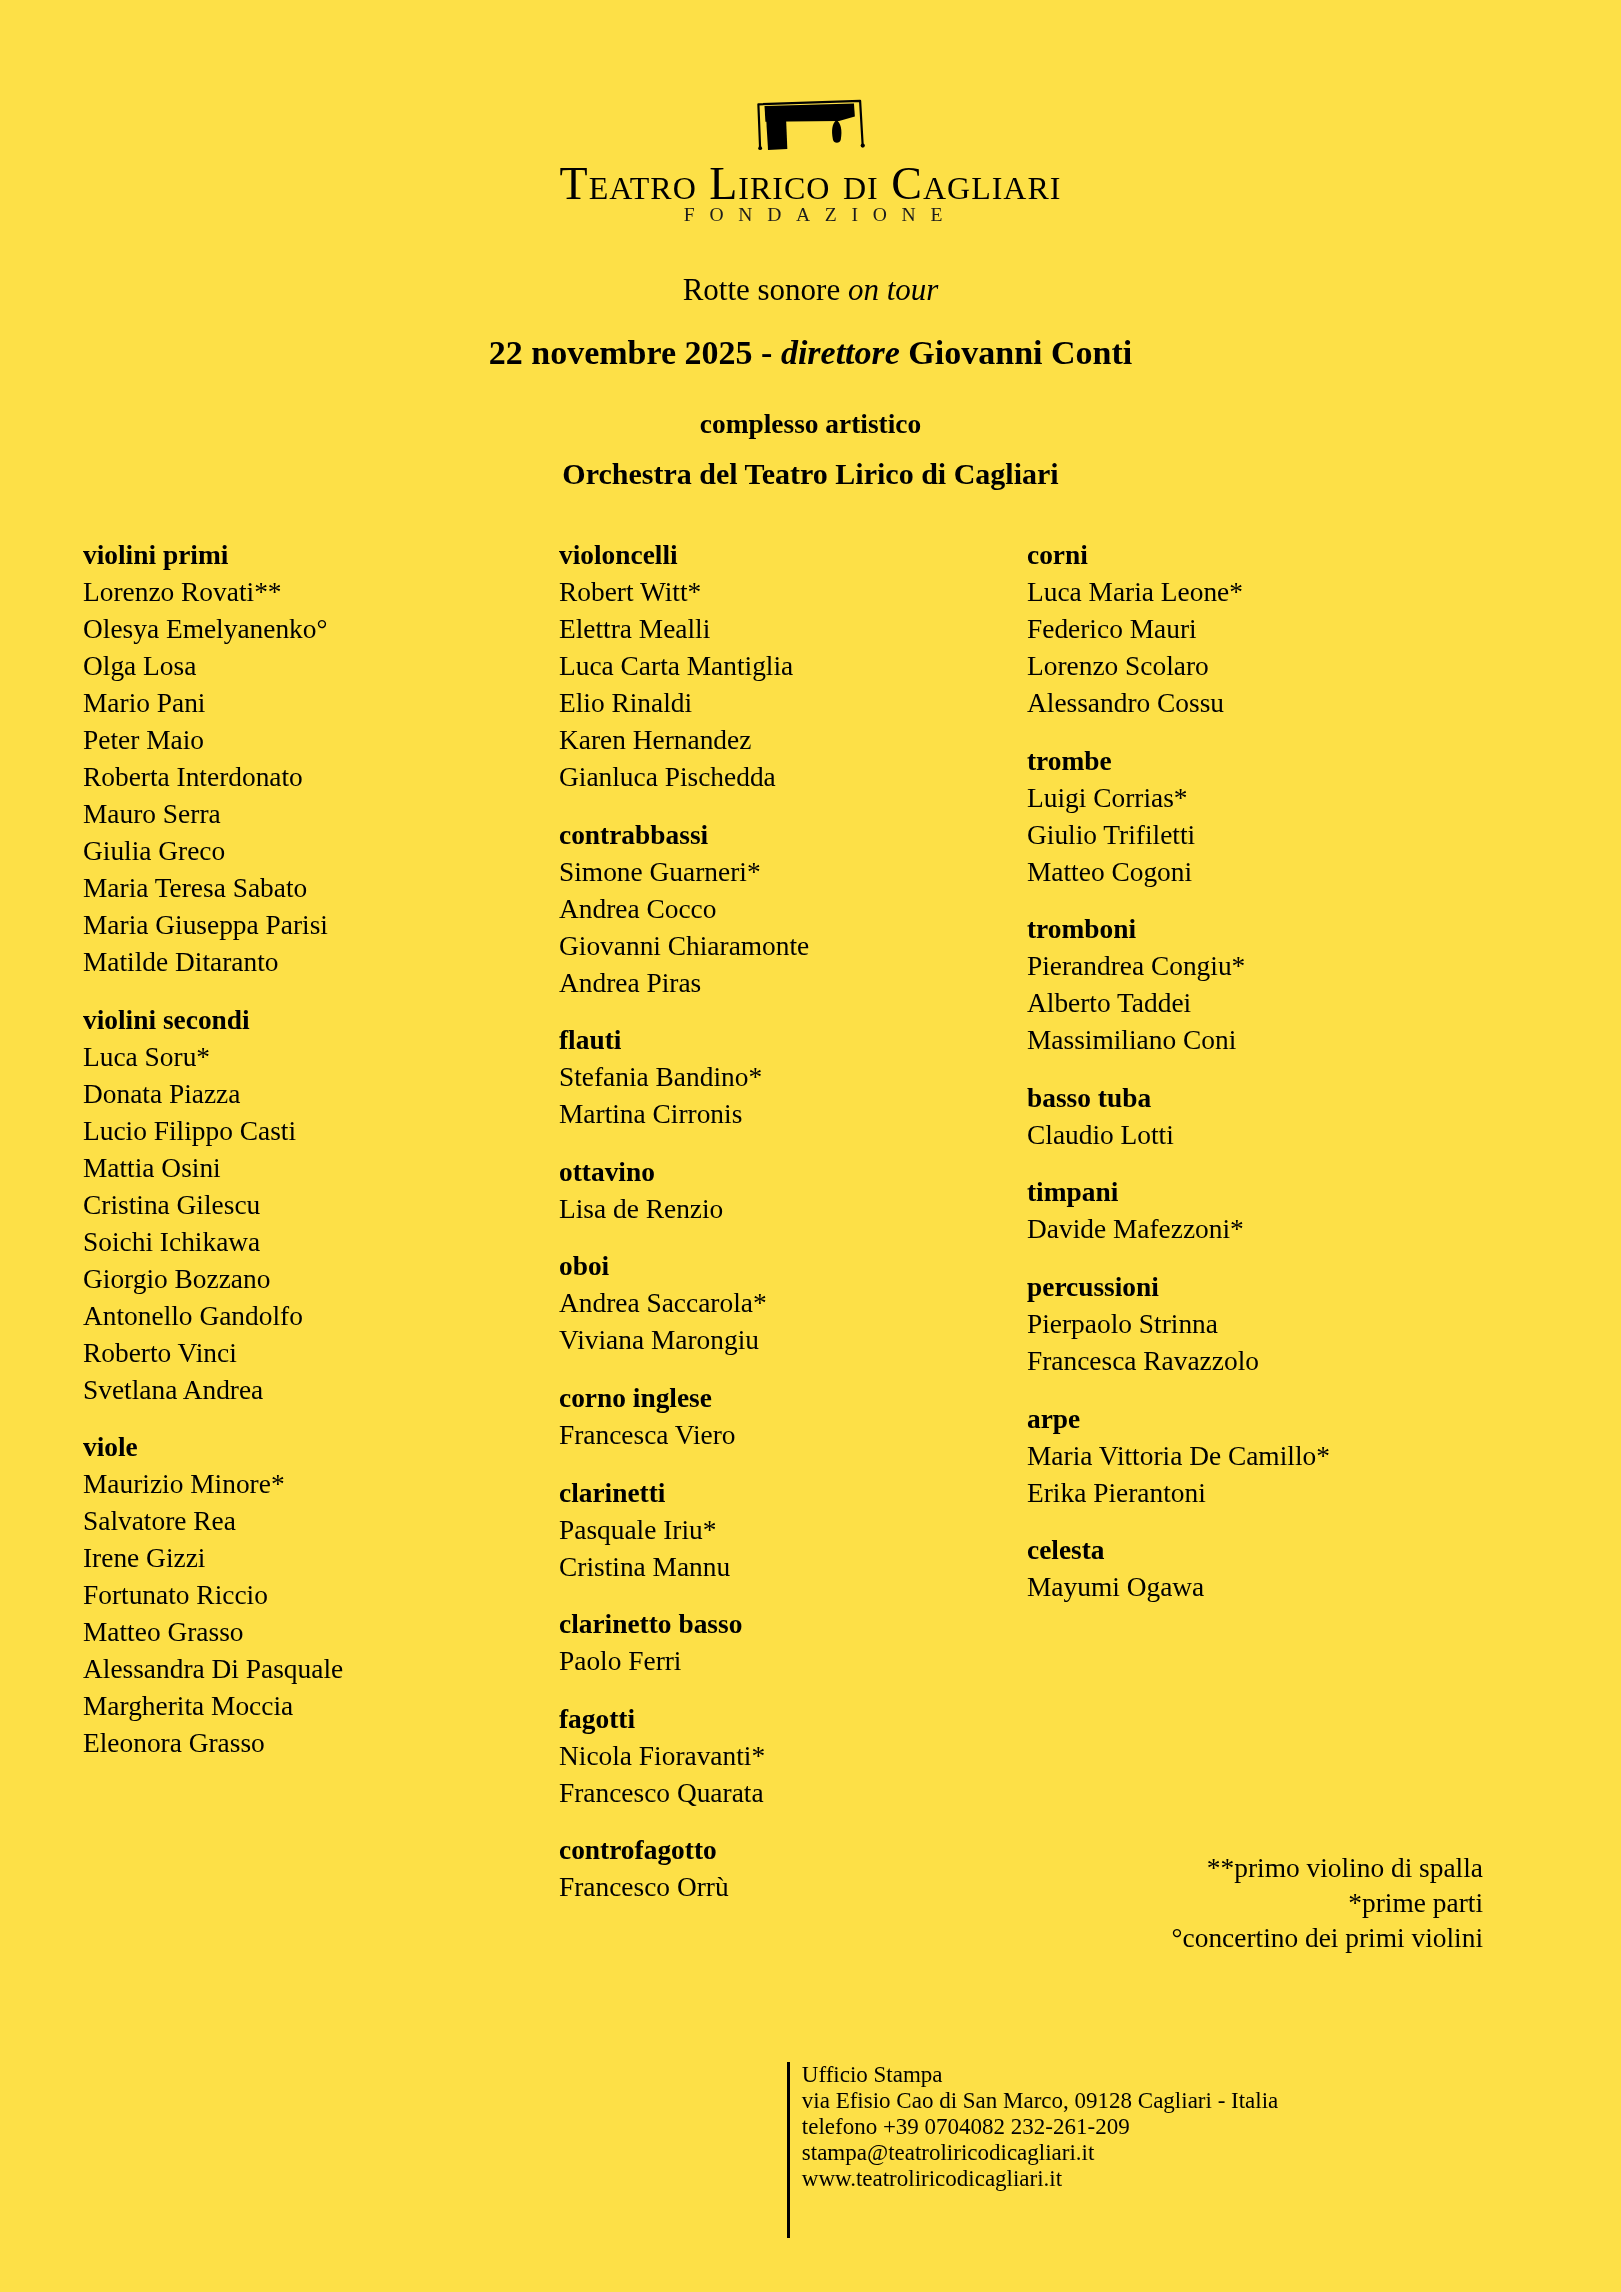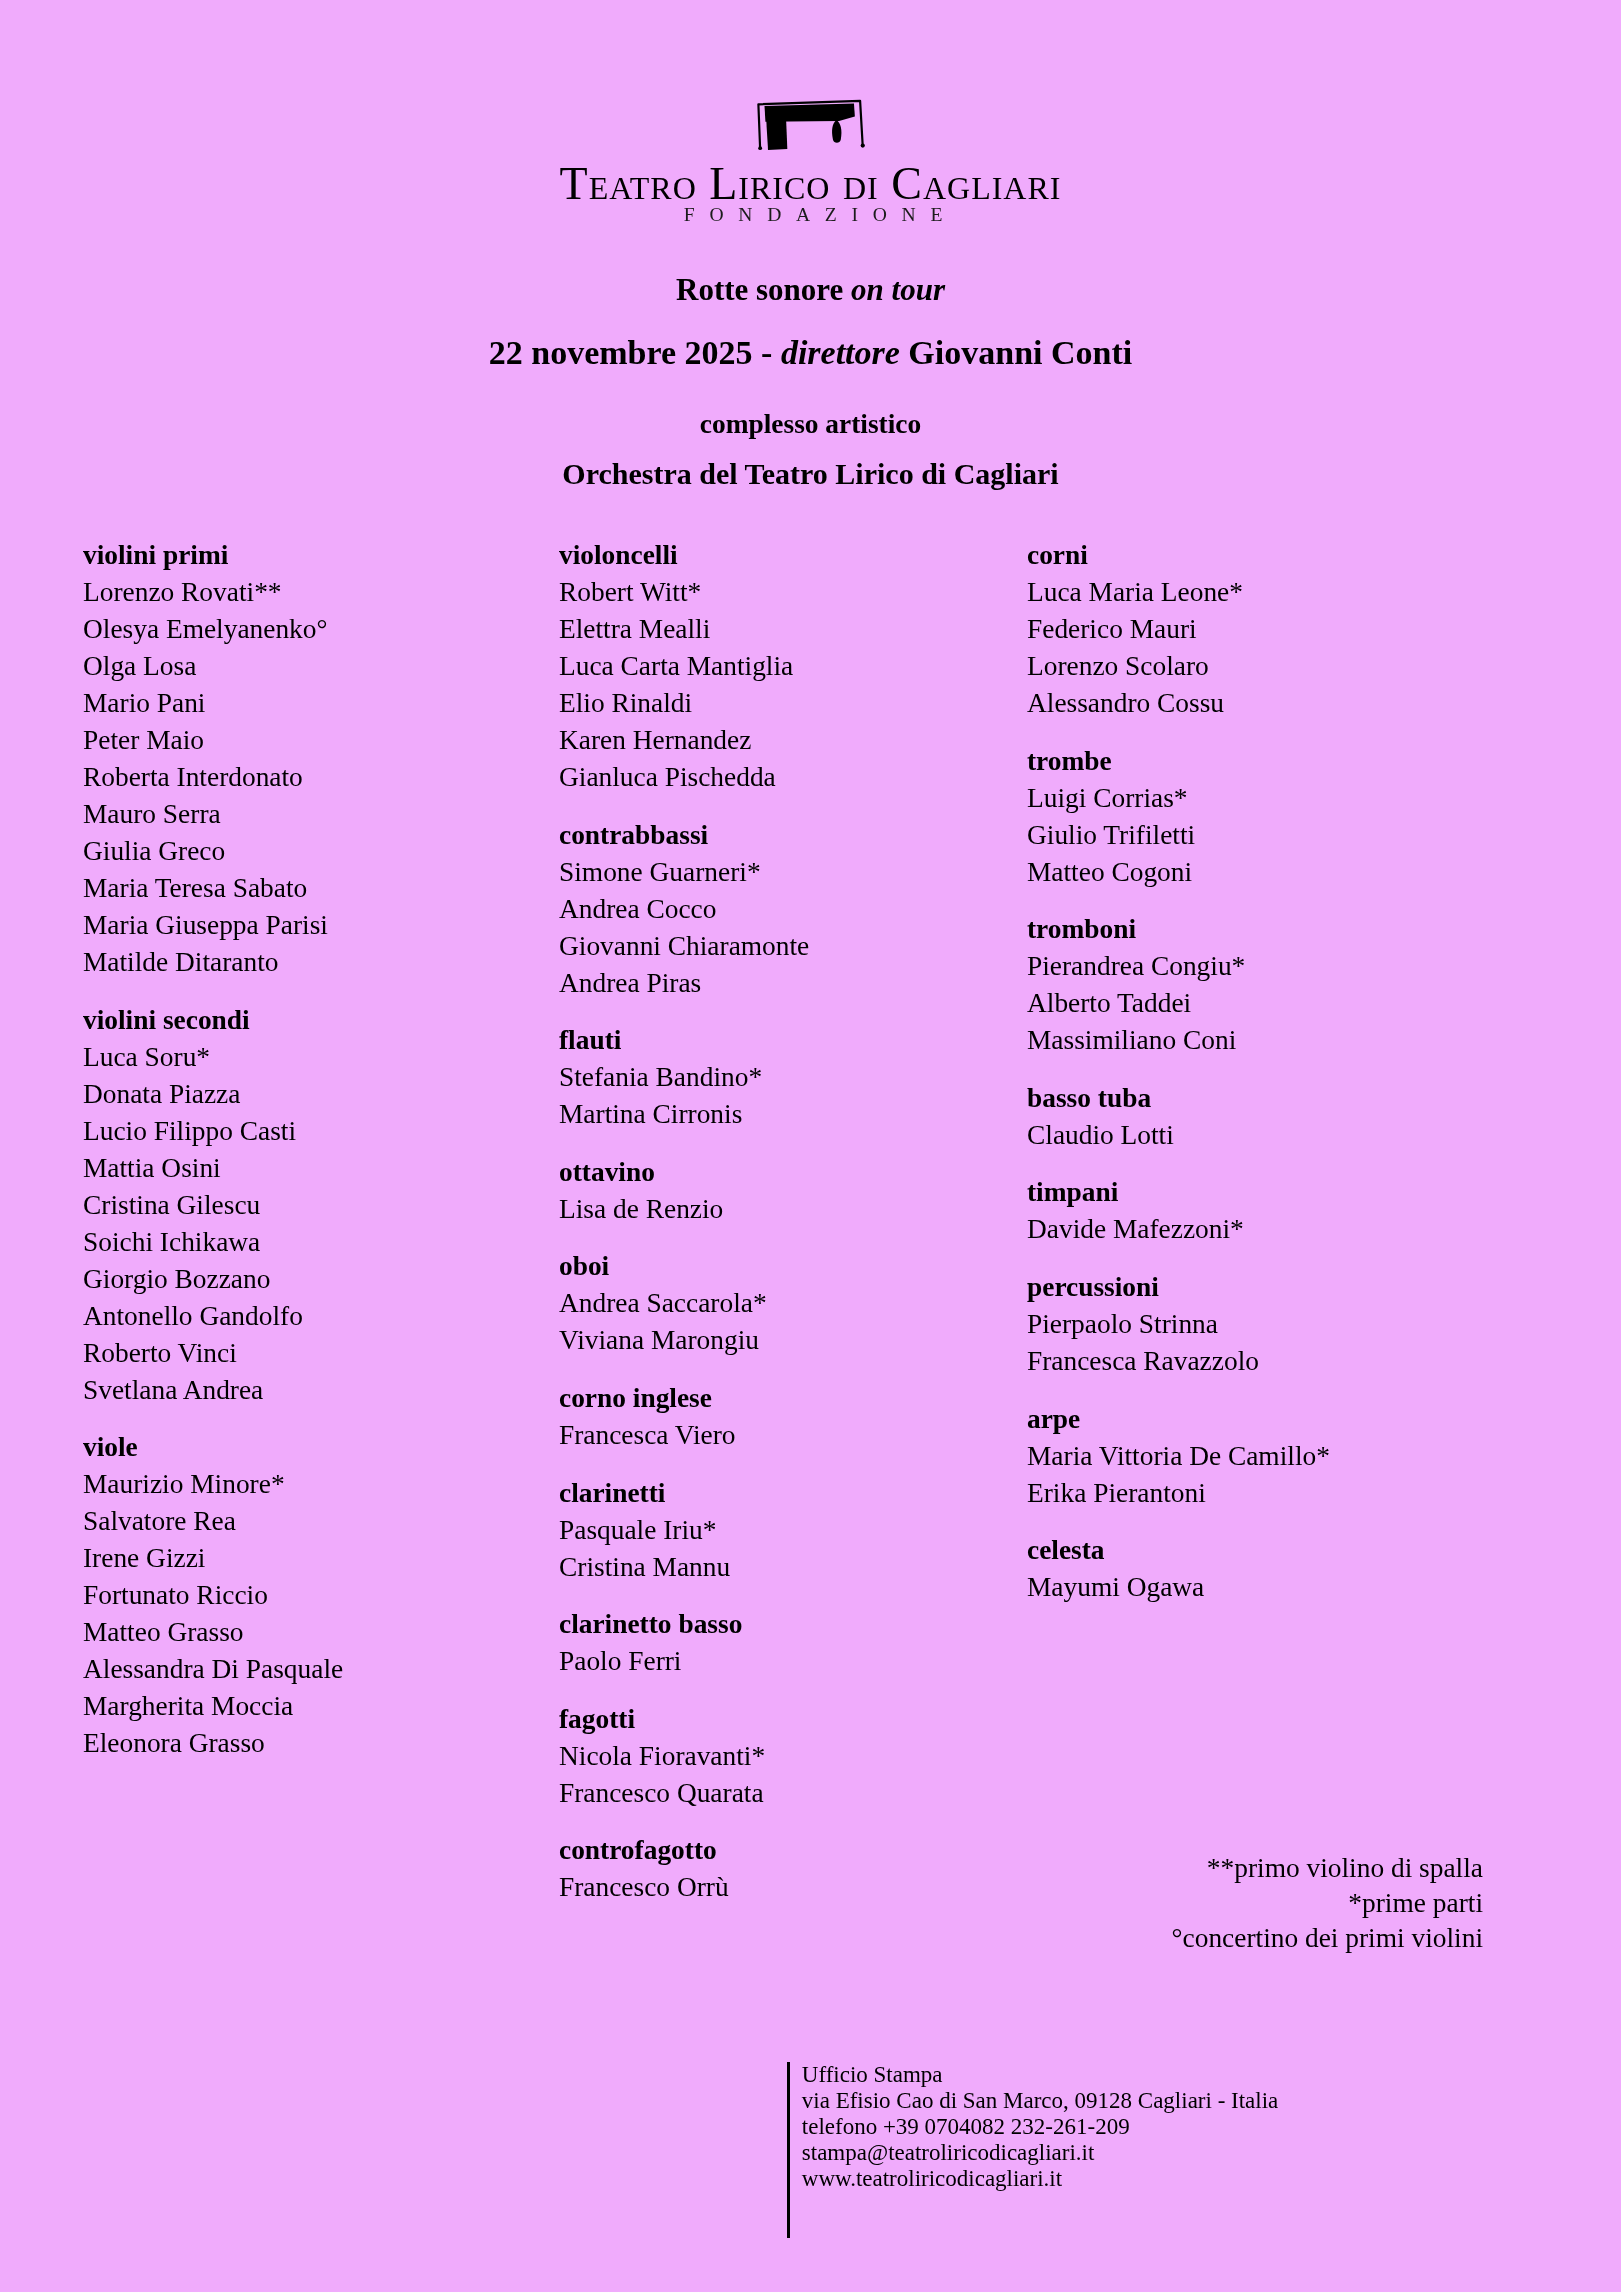--- a/index.html
+++ b/index.html
@@ -1,20 +1,20 @@
 <!DOCTYPE html>
 <html><head>
 <meta charset="utf-8">
 <style>
   html,body{margin:0;padding:0;background:#ffffff;}
   .page{
     position:relative;
     width:1621px;
     height:2293px;
-    background:#f0abfc;
+    background:#fde047;
     font-family:"Liberation Serif","DejaVu Serif",serif;
     color:#000;
     overflow:hidden;
   }
   
   .logo-arch{
     position:absolute;
     top:95px;
     left:50%;
     transform:translateX(-50%);
@@ -46,21 +46,21 @@
     white-space:nowrap;
   }
   
   .event-title{
     position:absolute;
     top:272px;
     left:0;
     width:100%;
     text-align:center;
     font-size:31px;
-    font-weight:bold;
+    font-weight:normal;
   }
   .event-date{
     position:absolute;
     top:334px;
     left:0;
     width:100%;
     text-align:center;
     font-size:34px;
     font-weight:bold;
   }

